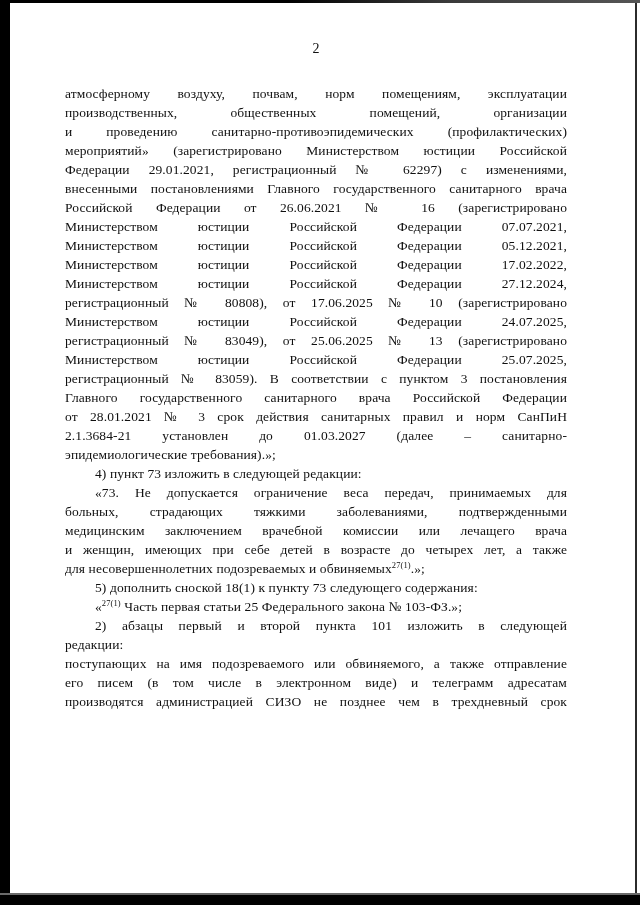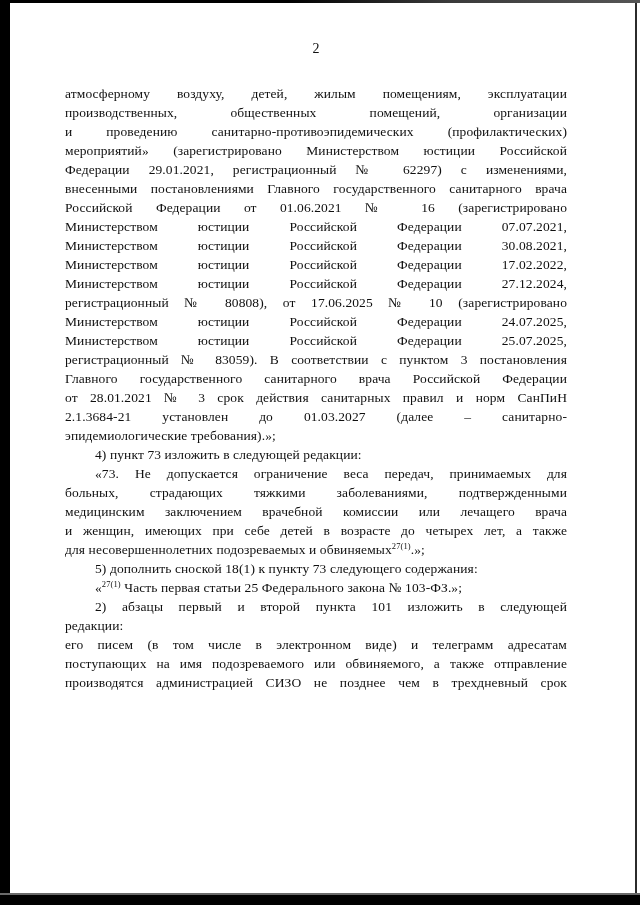--- a/index.html
+++ b/index.html
@@ -84,47 +84,48 @@
 <div class="page">
   <div class="edge-top"></div>
   <div class="edge-left"></div>
   <div class="edge-right"></div>
   <div class="edge-bottom"></div>
 
   <div class="page-number">2</div>
 
   <div class="doc">
     <div id="doc-lines">
-        <div class="line j"><span>атмосферному воздуху, детей, жилым помещениям, эксплуатации</span></div>
+        <div class="line j"><span>атмосферному воздуху, почвам, норм помещениям, эксплуатации</span></div>
         <div class="line j"><span>производственных, общественных помещений, организации</span></div>
         <div class="line j"><span>и проведению санитарно-противоэпидемических (профилактических)</span></div>
         <div class="line j"><span>мероприятий» (зарегистрировано Министерством юстиции Российской</span></div>
         <div class="line j"><span>Федерации 29.01.2021, регистрационный № 62297) с изменениями,</span></div>
         <div class="line j"><span>внесенными постановлениями Главного государственного санитарного врача</span></div>
-        <div class="line j"><span>Российской Федерации от 01.06.2021 № 16 (зарегистрировано</span></div>
+        <div class="line j"><span>Российской Федерации от 26.06.2021 № 16 (зарегистрировано</span></div>
         <div class="line j"><span>Министерством юстиции Российской Федерации 07.07.2021,</span></div>
-        <div class="line j"><span>Министерством юстиции Российской Федерации 30.08.2021,</span></div>
+        <div class="line j"><span>Министерством юстиции Российской Федерации 05.12.2021,</span></div>
         <div class="line j"><span>Министерством юстиции Российской Федерации 17.02.2022,</span></div>
         <div class="line j"><span>Министерством юстиции Российской Федерации 27.12.2024,</span></div>
         <div class="line j"><span>регистрационный № 80808), от 17.06.2025 № 10 (зарегистрировано</span></div>
         <div class="line j"><span>Министерством юстиции Российской Федерации 24.07.2025,</span></div>
+        <div class="line j"><span>регистрационный № 83049), от 25.06.2025 № 13 (зарегистрировано</span></div>
         <div class="line j"><span>Министерством юстиции Российской Федерации 25.07.2025,</span></div>
         <div class="line j"><span>регистрационный № 83059). В соответствии с пунктом 3 постановления</span></div>
         <div class="line j"><span>Главного государственного санитарного врача Российской Федерации</span></div>
         <div class="line j"><span>от 28.01.2021 № 3 срок действия санитарных правил и норм СанПиН</span></div>
         <div class="line j"><span>2.1.3684-21 установлен до 01.03.2027 (далее – санитарно-</span></div>
         <div class="line"><span>эпидемиологические требования).»;</span></div>
         <div class="line ind"><span>4) пункт 73 изложить в следующей редакции:</span></div>
         <div class="line j ind"><span>«73. Не допускается ограничение веса передач, принимаемых для</span></div>
         <div class="line j"><span>больных, страдающих тяжкими заболеваниями, подтвержденными</span></div>
         <div class="line j"><span>медицинским заключением врачебной комиссии или лечащего врача</span></div>
         <div class="line j"><span>и женщин, имеющих при себе детей в возрасте до четырех лет, а также</span></div>
         <div class="line"><span>для несовершеннолетних подозреваемых и обвиняемых</span><sup>27(1)</sup><span>.»;</span></div>
         <div class="line ind"><span>5) дополнить сноской 18(1) к пункту 73 следующего содержания:</span></div>
         <div class="line ind"><span>«</span><sup>27(1)</sup><span> Часть первая статьи 25 Федерального закона № 103-ФЗ.»;</span></div>
         <div class="line j ind"><span>2) абзацы первый и второй пункта 101 изложить в следующей</span></div>
         <div class="line"><span>редакции:</span></div>
+        <div class="line j"><span>поступающих на имя подозреваемого или обвиняемого, а также отправление</span></div>
         <div class="line j"><span>его писем (в том числе в электронном виде) и телеграмм адресатам</span></div>
-        <div class="line j"><span>поступающих на имя подозреваемого или обвиняемого, а также отправление</span></div>
         <div class="line j"><span>производятся администрацией СИЗО не позднее чем в трехдневный срок</span></div>
       </div>
   </div>
 </div>
 
 </body></html>

